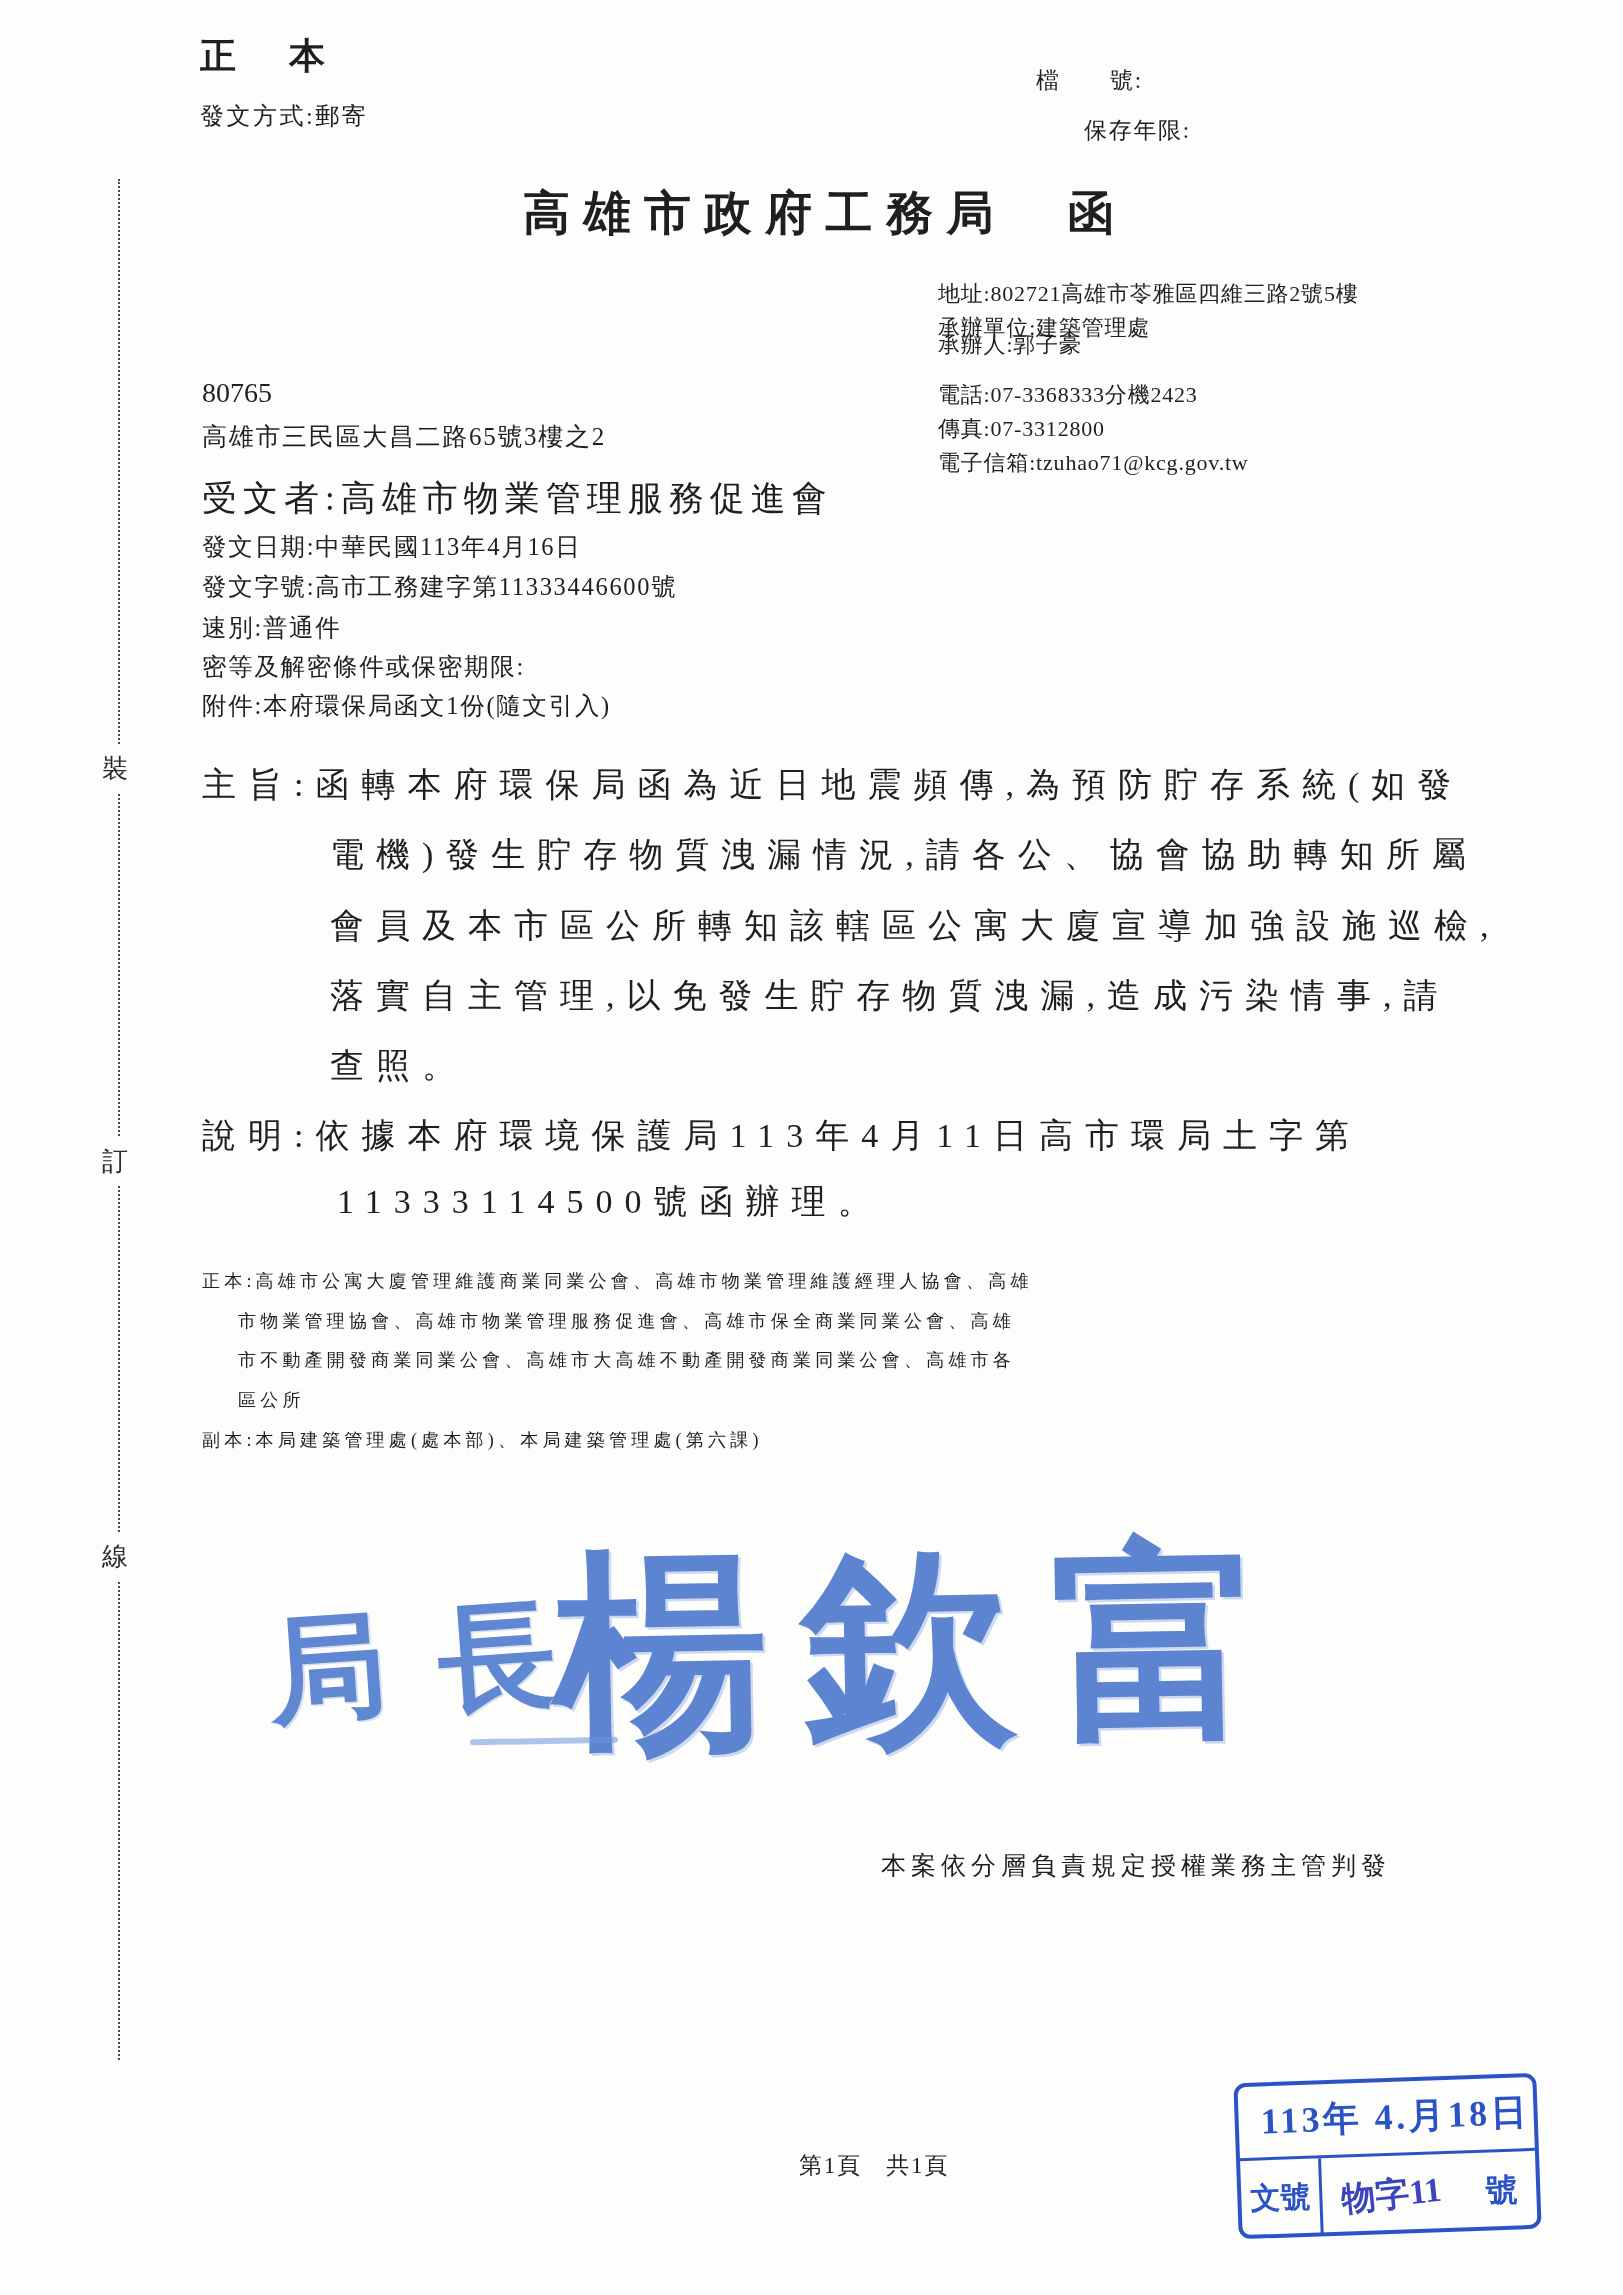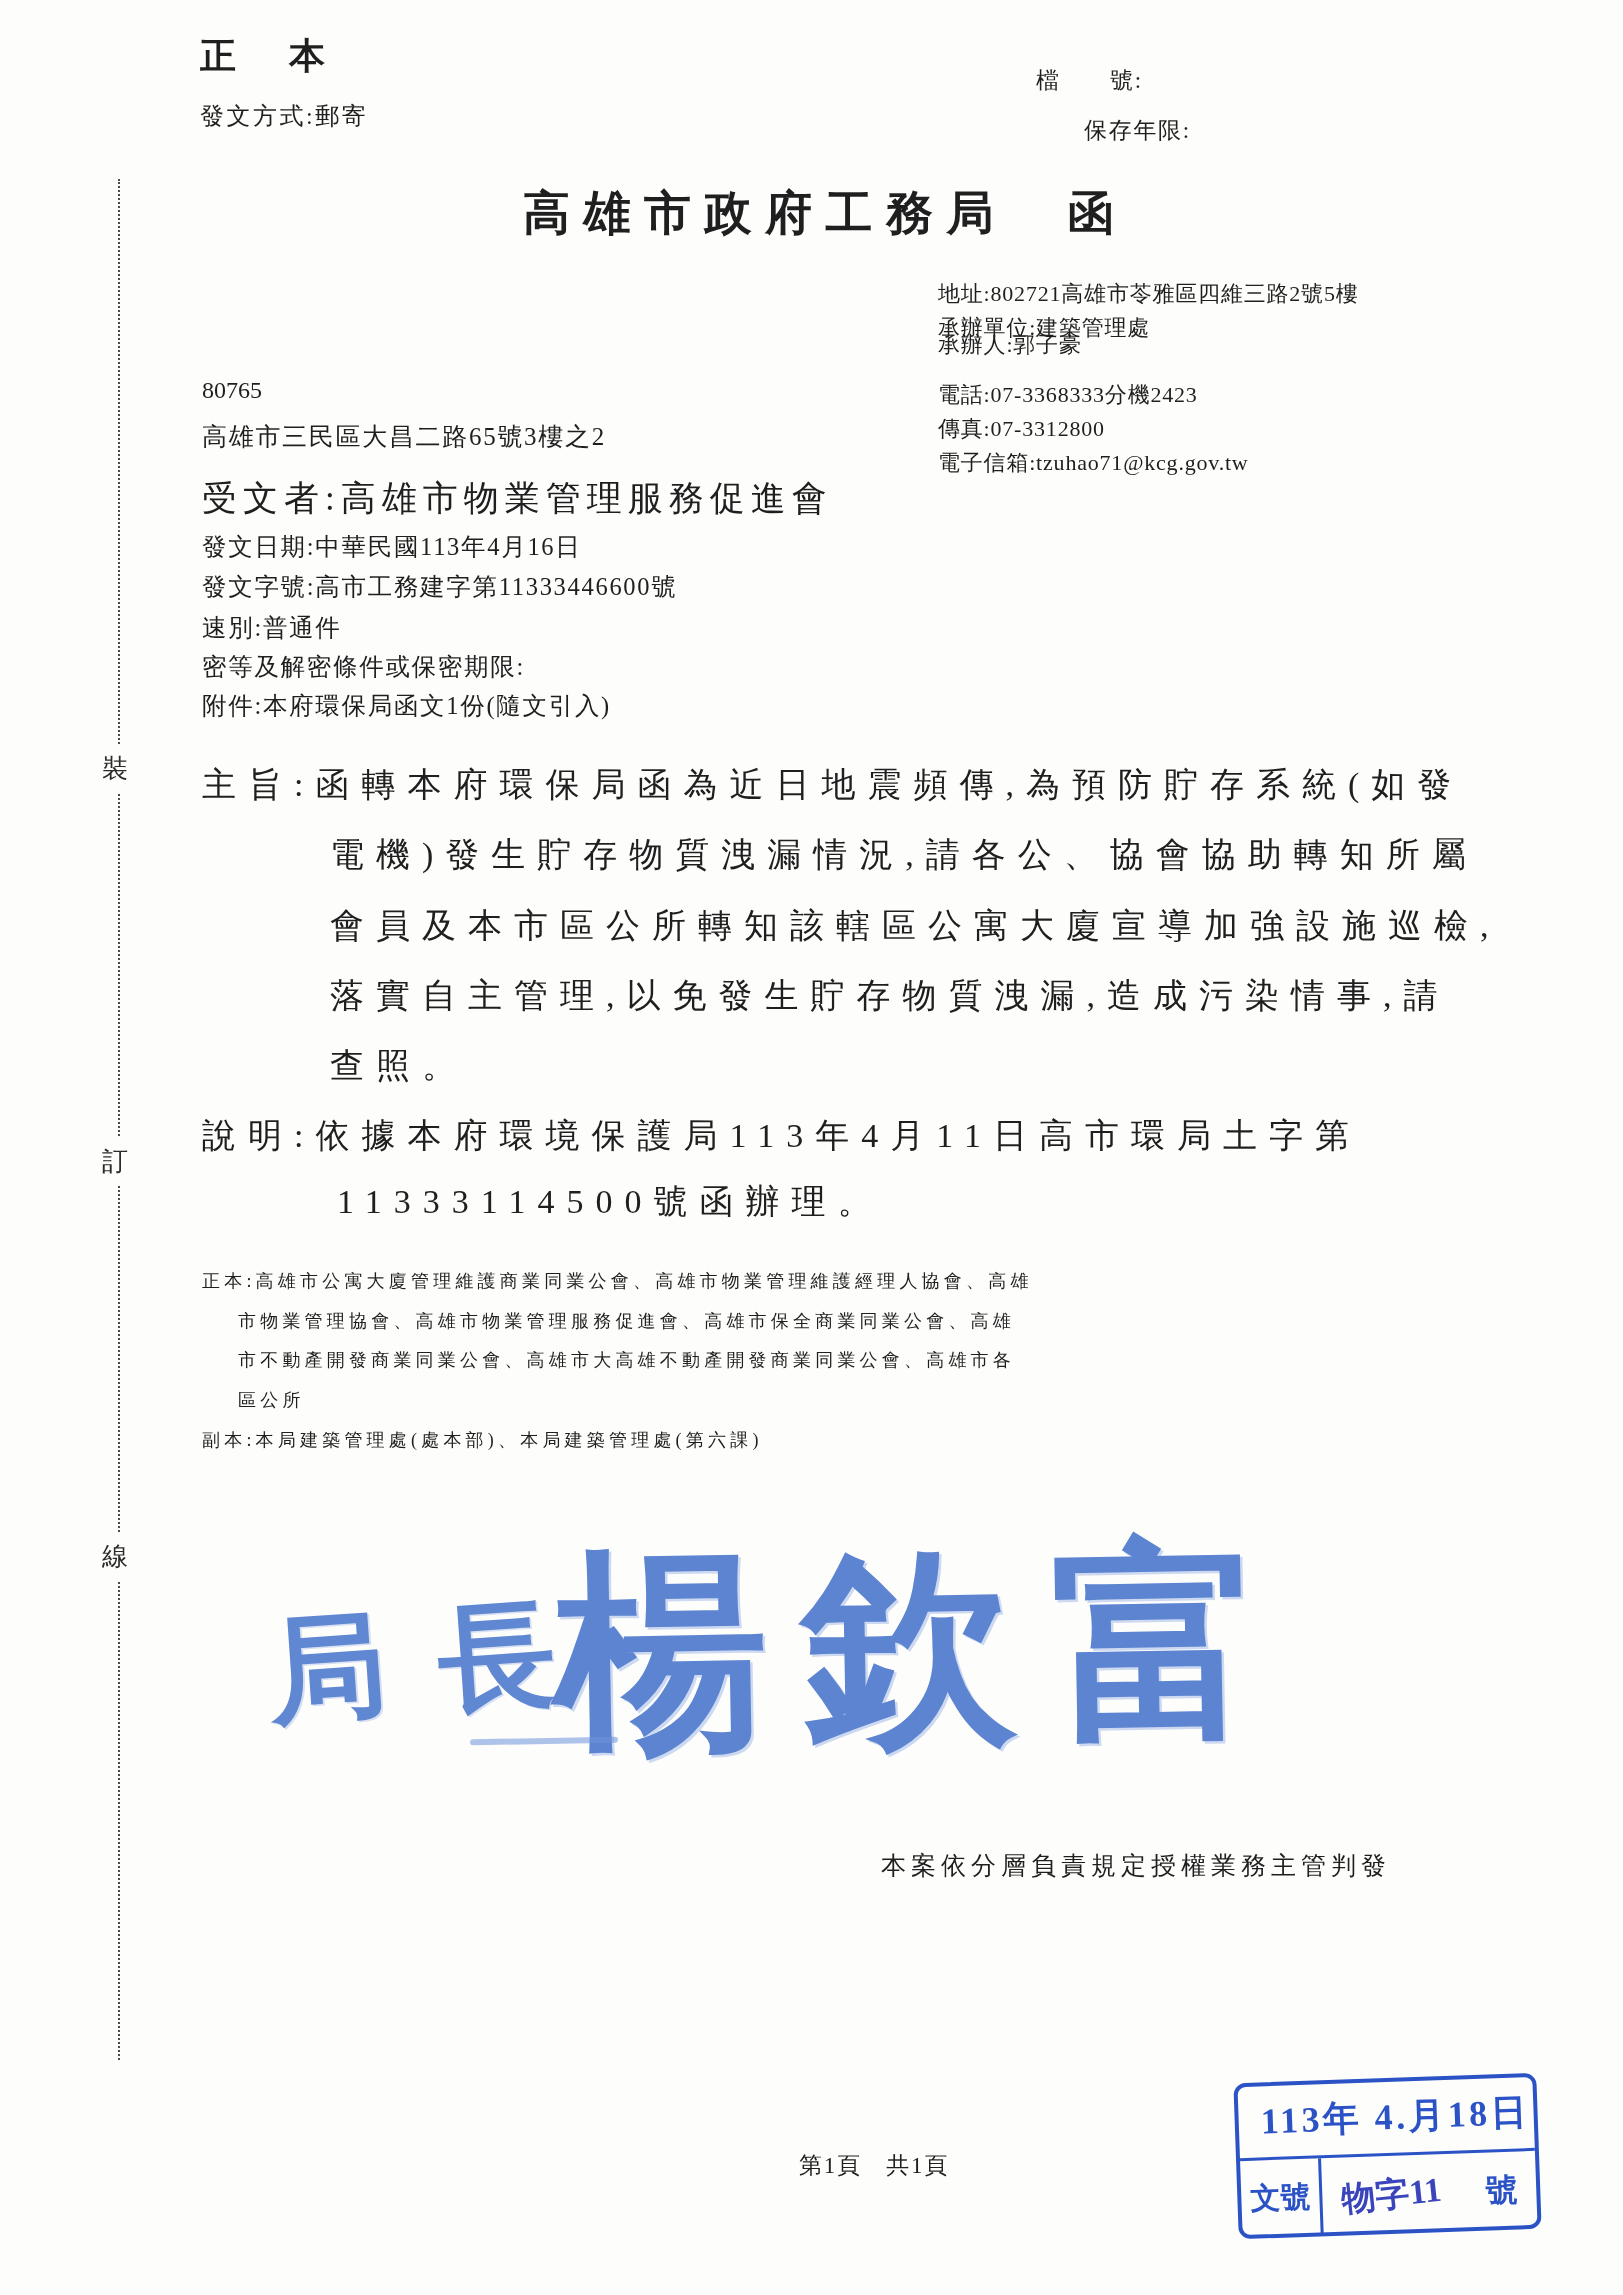--- a/index.html
+++ b/index.html
@@ -15,21 +15,21 @@
   .copy-type{left:200px;top:36px;font-size:36px;letter-spacing:22px;font-weight:bold;}
   .delivery{left:200px;top:103px;font-size:24px;letter-spacing:2.5px;}
   .file-no{left:1036px;top:68px;font-size:23px;letter-spacing:1.7px;}
   .retention{left:1036px;top:118px;font-size:23px;letter-spacing:1.7px;margin-left:48px;}
   .title{left:517px;top:180px;font-size:47px;letter-spacing:13.5px;font-weight:bold;margin:6px;}
 
   
   .agency-line{left:938px;font-size:22px;letter-spacing:0.8px;}
 
   
-  .zip{left:202px;top:377px;font-size:24px;font-family:Liberation Serif, serif;}
+  .zip{left:202px;top:377px;font-size:28px;font-family:Liberation Serif, serif;}
   .r-addr{left:202px;top:423px;font-size:25px;letter-spacing:1.7px;}
   .r-to{left:202px;top:479px;font-size:35px;letter-spacing:6px;}
 
   
   .meta{left:202px;font-size:24.5px;letter-spacing:1.7px;}
 
   
   .subj{font-size:34px;letter-spacing:12px;}
   .desc{font-size:34px;letter-spacing:12px;}
 

